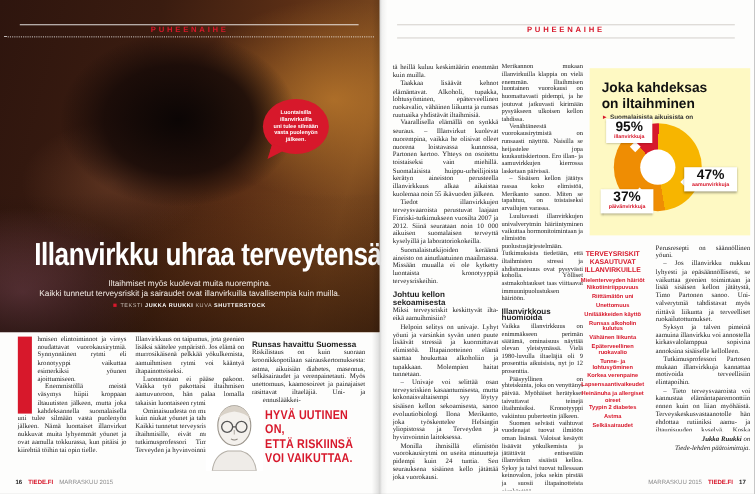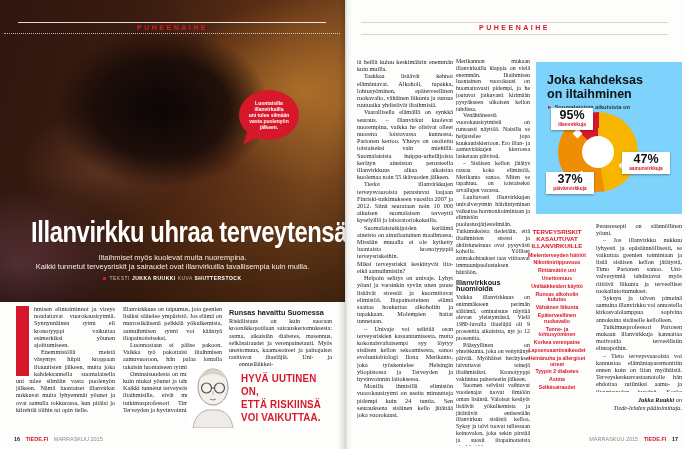--- a/index.html
+++ b/index.html
@@ -57,21 +57,21 @@
   
   .pullquote{position:absolute;left:241px;top:372px;width:100px;color:#d7182b;
              font-family:"Liberation Sans",sans-serif;font-weight:bold;font-size:11.5px;line-height:13px;
              letter-spacing:.2px;transform:scaleX(.85);transform-origin:left top;white-space:pre-line;}
   
   .footer{position:absolute;top:436px;font-family:"Liberation Sans",sans-serif;font-size:5.5px;color:#8a8a8a;}
   .footer b{color:#1c1c1c;}
   .footer .red{color:#d7182b;font-weight:bold;}
   .footer span{margin-right:4px;}
   
-  .card{position:absolute;left:536px;top:62px;width:146px;height:152px;background:#7dd3fc;}
+  .card{position:absolute;left:536px;top:62px;width:146px;height:152px;background:#fef9c3;}
   .card-title{margin:11px 0 0 11px;font-family:"Liberation Sans",sans-serif;font-weight:bold;
               font-size:12.5px;line-height:14px;color:#111;white-space:pre-line;}
   .card-sub{margin:3px 0 0 11px;font-family:"Liberation Sans",sans-serif;font-weight:bold;
             font-size:5.8px;color:#333;}
   .card-sub .arrow{color:#d7182b;font-size:5.5px;margin-right:2px;}
   .donut{position:absolute;left:22px;top:50px;width:80px;height:80px;border-radius:50%;}
   .donut-hole{position:absolute;left:46px;top:74px;width:32px;height:32px;border-radius:50%;background:#fff;}
   .callout{position:absolute;background:#fff;box-shadow:0 1px 2px rgba(0,0,0,.35);text-align:center;
            font-family:"Liberation Sans",sans-serif;z-index:3;padding:1px 3px 2px;}
   .callout .val{font-weight:bold;font-size:12.5px;line-height:13px;color:#111;}
@@ -180,20 +180,21 @@
   <div class="rp-rule-bot"></div>
 
   <div class="rcol" style="left:357px;width:96px;">
     <div>
         <p>tä heillä kuluu keskimäärin enemmän kuin muilla.</p>
         <p>Taakkaa lisäävät kehnot elämäntavat. Alkoholi, tupakka, lohtusyöminen, epäterveellinen ruokavalio, vähäinen liikunta ja runsas ruutuaika yhdistävät iltaihmisiä.</p>
         <p>Vaarallisella elämällä on synkkä seuraus. – Illanvirkut kuolevat nuorempina, vaikka he olisivat olleet nuorena loistavassa kunnossa, Partonen kertoo. Yhteys on osoitettu toistaiseksi vain miehillä. Suomalaisista huippu-urheilijoista kerätyn aineiston perusteella illanvirkkuus alkaa aikaistaa kuolemaa noin 55 ikävuoden jälkeen.</p>
         <p>Tiedot illanvirkkujen terveysvaaroista perustuvat laajaan Finriski-tutkimukseen vuosilta 2007 ja 2012. Siinä seurataan noin 10 000 aikuisen suomalaisen terveyttä kyselyillä ja laboratoriokokeilla.</p>
         <p>Suomalaistutkijoiden keräämä aineisto on ainutlaatuinen maailmassa. Missään muualla ei ole kytketty luontaista kronotyyppiä terveysriskeihin.</p>
       </div>
+    <div class="colheading">Johtuu kellon sekoamisesta</div>
     <div>
         <p>Miksi terveysriskit keskittyvät ilta- eikä aamuihmisiin?</p>
         <p>Helpoin selitys on univaje. Lyhyt yöuni ja varsinkin syvän unen puute lisäävät stressiä ja kuormittavat elimistöä. Iltapainotteinen elämä saattaa houkuttaa alkoholiin ja tupakkaan. Molempien haitat tunnetaan.</p>
         <p>– Univaje voi selittää osan terveysriskien kasaantumisesta, mutta kokonaisvaltaisempi syy löytyy sisäisen kellon sekoamisesta, sanoo evoluutiobiologi Ilona Merikanto, joka työskentelee Helsingin yliopistossa ja Terveyden ja hyvinvoinnin laitoksessa.</p>
         <p>Monilla ihmisillä elimistön vuorokausirytmi on useita minuutteja pidempi kuin 24 tuntia. Sen seurauksena sisäinen kello jätättää joka vuorokausi.</p>
       </div>
   </div>
 
   <div class="rcol" style="left:456px;width:74px;font-size:5.9px;line-height:6.8px;">
     <div>

